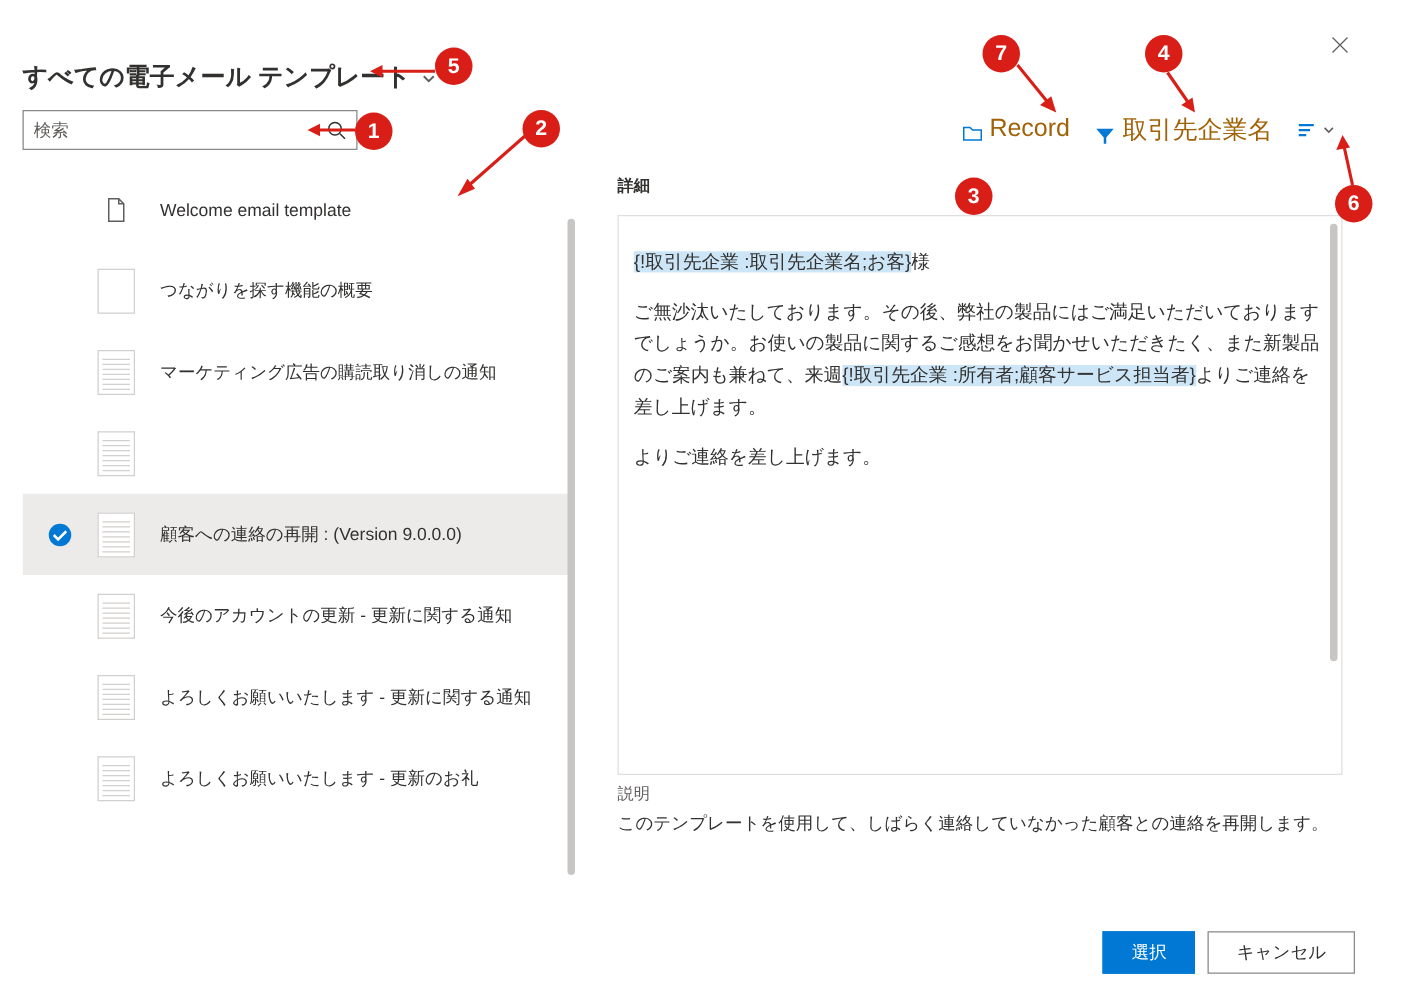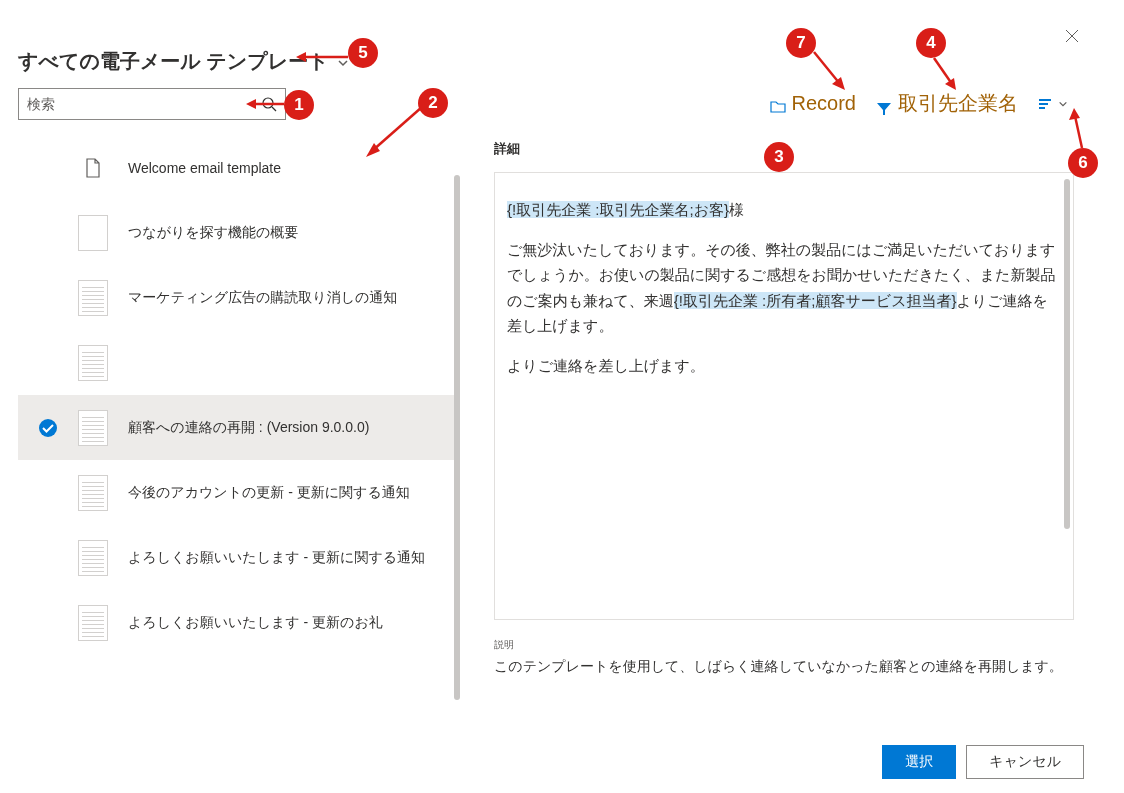--- a/index.html
+++ b/index.html
@@ -27,21 +27,21 @@
 .row .thumb{width:30px;height:36px;border:1px solid #d2d0ce;background:#fff;position:relative;flex-shrink:0;overflow:hidden}
 .row .thumb .l{position:absolute;left:3px;right:3px;height:1px;background:#d2d0ce}
 .row .thumb.doc{border:0;display:flex;align-items:center;justify-content:center}
 .row .label{font-size:14px}
 .list-scroll{position:absolute;top:175px;left:454px;width:6px;height:525px;background:#c8c6c4;border-radius:3px}
 .detail{position:absolute;top:140px;left:494px;width:580px}
 .detail-h{font-size:13px;font-weight:600;margin-bottom:14px}
 .detail-body{border:1px solid #e1dfdd;padding:24px 12px;height:448px;font-size:15px;line-height:1.7;position:relative;background:#fff}
 .detail-body .hl{background:#cde6f7}
 .detail-scroll{position:absolute;right:3px;top:6px;width:6px;height:350px;background:#c8c6c4;border-radius:3px}
-.desc-h{margin-top:18px;font-size:10px;color:#605e5c}
+.desc-h{margin-top:6px;font-size:13px;color:#605e5c}
 .desc-t{margin-top:6px;font-size:14px}
 .actions{position:absolute;bottom:14px;right:40px;display:flex;gap:10px}
 .btn{height:34px;padding:0 22px;font-size:14px;cursor:pointer;display:flex;align-items:center;justify-content:center}
 .btn.primary{background:#0078d4;color:#fff;border:1px solid #0078d4}
 .btn.secondary{background:#fff;color:#323130;border:1px solid #8a8886}
 .callout{position:absolute;width:30px;height:30px;border-radius:50%;background:#d91e18;color:#fff;font-weight:700;font-size:17px;display:flex;align-items:center;justify-content:center;z-index:50}
 .arrow{position:absolute;z-index:49}
 .arrow svg{overflow:visible}
 .arrow path{stroke:#d91e18;stroke-width:2.5;fill:none}
 .arrow polygon{fill:#d91e18}

